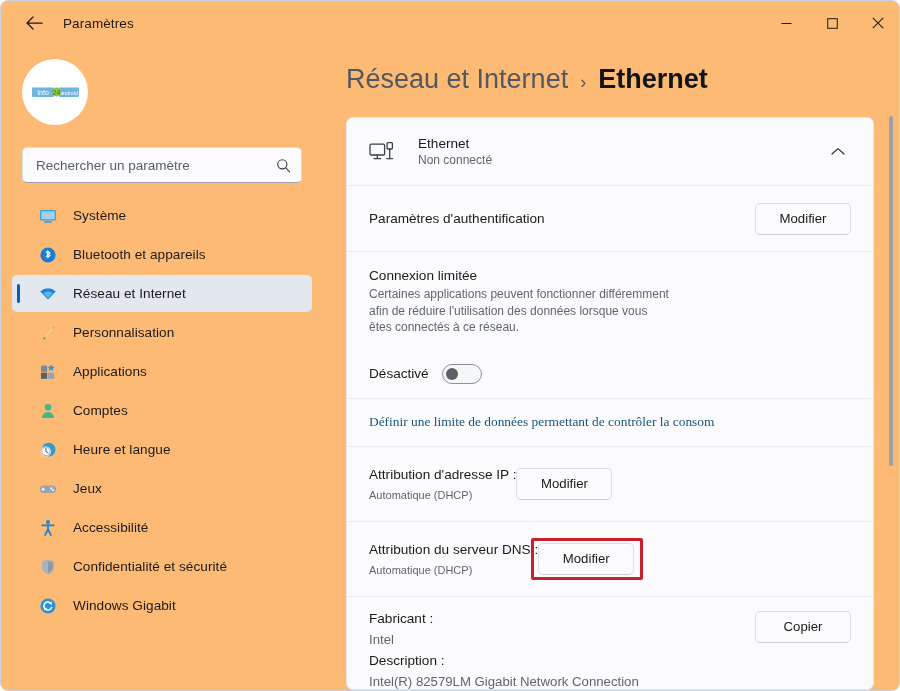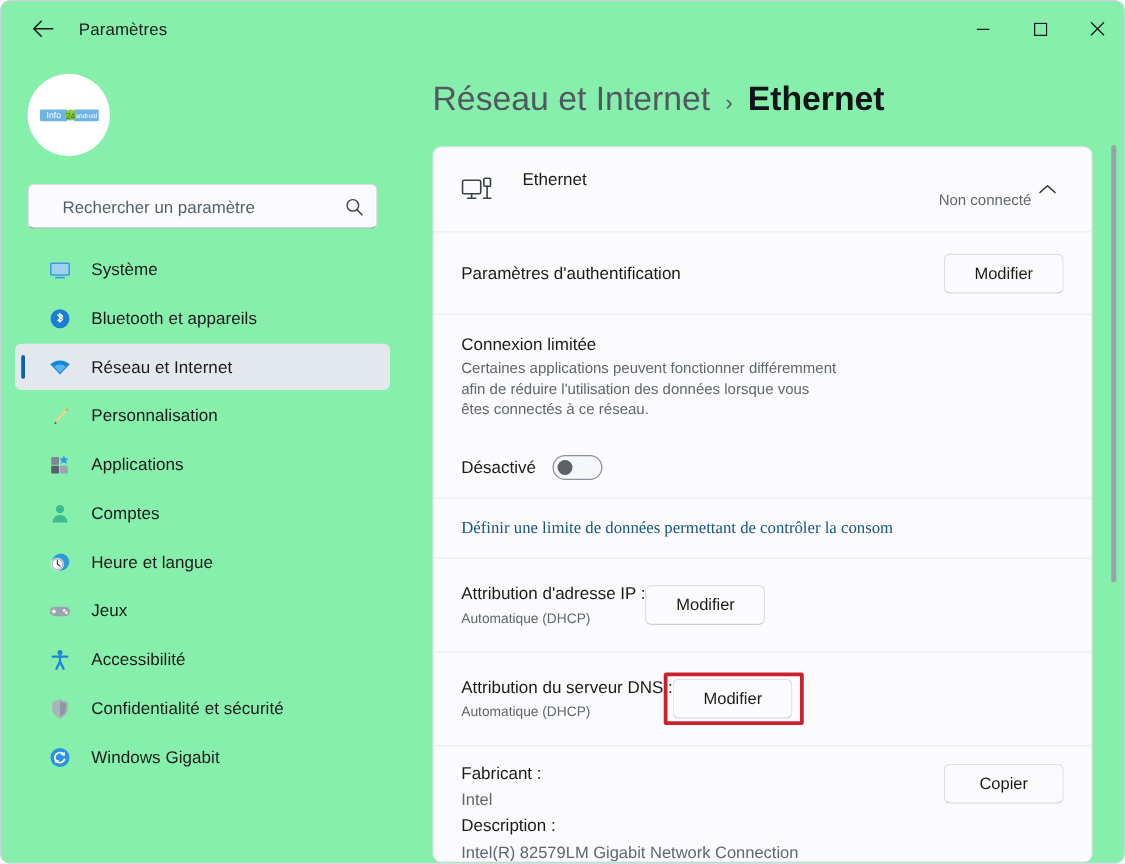--- a/index.html
+++ b/index.html
@@ -8,21 +8,21 @@
     width: 900px;
     height: 691px;
     overflow: hidden;
     font-family: "Liberation Sans", sans-serif;
   }
 
   #app {
     position: relative;
     width: 900px;
     height: 691px;
-    background: #86efac;
+    background: #fdba74;
     border: 1px solid #c9d2dd;
     border-radius: 8px;
     overflow: hidden;
   }
 
   
   .titlebar {
     position: absolute;
     top: 0; left: 0;
     width: 900px;
@@ -74,21 +74,21 @@
   }
   .search-wrap {
     margin: 22px 0 0 10px;
     width: 280px; height: 36px;
     background: #fbfbfd;
     border: 1px solid #d8dde4;
     border-bottom: 1.6px solid #9aa3ae;
     border-radius: 5px;
     display: flex;
     align-items: center;
-    padding: 0 10px 0 27px;
+    padding: 0 10px 0 13px;
     cursor: text;
   }
   .search-wrap input {
     flex: 1;
     border: none;
     outline: none;
     background: transparent;
     font-family: "Liberation Sans", sans-serif;
     font-size: 13.5px;
     color: #1b1b1b;
@@ -165,21 +165,21 @@
     border-bottom: 1px solid #ebedf0;
     display: flex;
     align-items: center;
   }
   .row:last-child { border-bottom: none; }
 
   .row-ethernet { height: 68px; gap: 0; cursor: pointer; }
   .eth-icon { width: 34px; display:flex; align-items:center; }
   .eth-texts { flex: 1; margin-left: 15px; }
   .eth-title { font-size: 13.6px; color: #1b1b1b; }
-  .eth-sub { font-size: 12px; color: #60666e; margin-top: 2px; text-align: right; }
+  .eth-sub { font-size: 12px; color: #60666e; margin-top: 2px; }
   .chevron { width: 26px; display:flex; align-items:center; justify-content:center; cursor:pointer; }
 
   .row-auth { height: 66px; justify-content: space-between; }
   .row-label { font-size: 13.6px; color: #1b1b1b; }
 
   .btn {
     min-width: 96px;
     height: 32px;
     padding: 0 14px;
     background: #fbfbfd;

